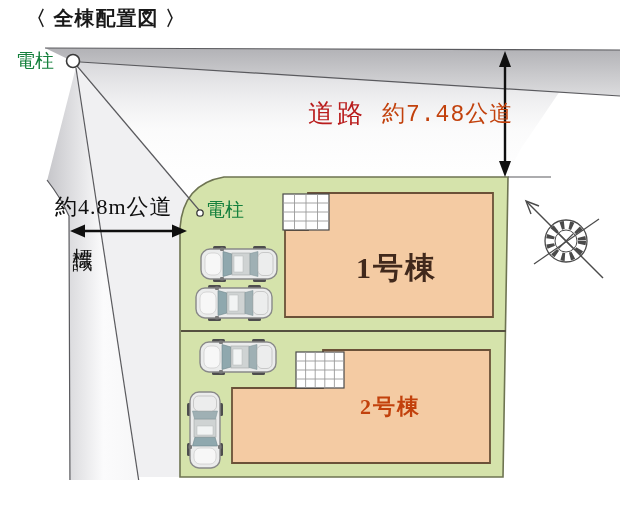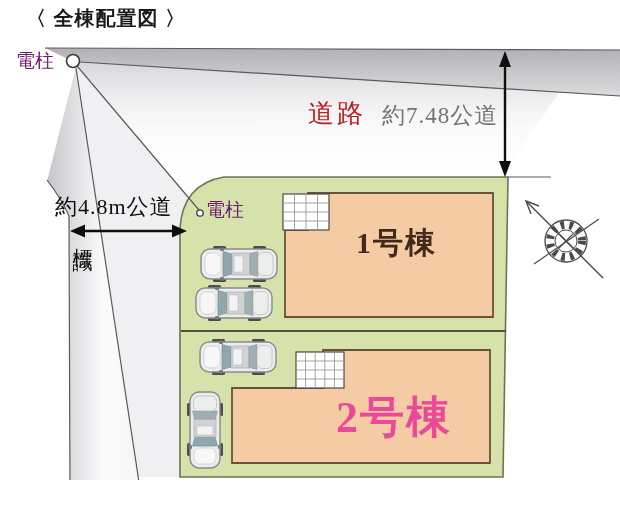--- a/index.html
+++ b/index.html
@@ -1,36 +1,36 @@
 <!DOCTYPE html>
 <html><head>
 <meta charset="utf-8">
 <style>
   html,body{margin:0;padding:0;background:#ffffff;}
   #stage{
     position:relative;width:620px;height:480px;background:#ffffff;overflow:hidden;
     font-family:"Liberation Serif", serif;
   }
   #plan-svg{position:absolute;left:0;top:0;}
-  .lbl{position:absolute;line-height:1;color:#701a75;white-space:nowrap;}
+  .lbl{position:absolute;line-height:1;color:#15803d;white-space:nowrap;}
   .lbl-title{
     left:26px;top:8px;font-size:20px;font-weight:700;color:#1a1a1a;
     font-family:"Liberation Sans", sans-serif;letter-spacing:1px;
   }
   .lbl-pole-top{left:16px;top:51px;font-size:19px;}
   .lbl-road{left:308px;top:101px;font-size:26px;color:#b91c1c;letter-spacing:3px;}
-  .lbl-road-width{left:382px;top:104px;font-size:23px;color:#737373;letter-spacing:1px;}
+  .lbl-road-width{left:382px;top:104px;font-size:23px;color:#c2410c;letter-spacing:1px;font-family:Liberation Mono, monospace;}
   .lbl-side-road{left:55px;top:196px;font-size:22px;color:#0f0f0f;letter-spacing:1px;text-align:right;}
   .lbl-sign{
     left:73px;top:232px;font-size:20px;color:#141414;
     writing-mode:vertical-rl;text-orientation:upright;letter-spacing:3px;
   }
   .lbl-pole-site{left:206px;top:200px;font-size:19px;}
-  .lbl-b1{left:356px;top:228px;font-size:30px;font-weight:700;color:#41291c;letter-spacing:2px;}
-  .lbl-b2{left:336px;top:396px;font-size:44px;font-weight:700;color:#ec4899;letter-spacing:2px;}
+  .lbl-b1{left:356px;top:253px;font-size:30px;font-weight:700;color:#41291c;letter-spacing:2px;}
+  .lbl-b2{left:360px;top:396px;font-size:22px;font-weight:700;color:#c2410c;letter-spacing:2px;}
 </style>
 </head>
 <body>
 
 <div id="stage">
 
   <svg id="plan-svg" width="620" height="518" viewBox="0 0 620 518">
     <defs>
       <linearGradient id="gTop" x1="0" y1="0" x2="0" y2="1">
         <stop offset="0" stop-color="#b2b2b6"></stop>

